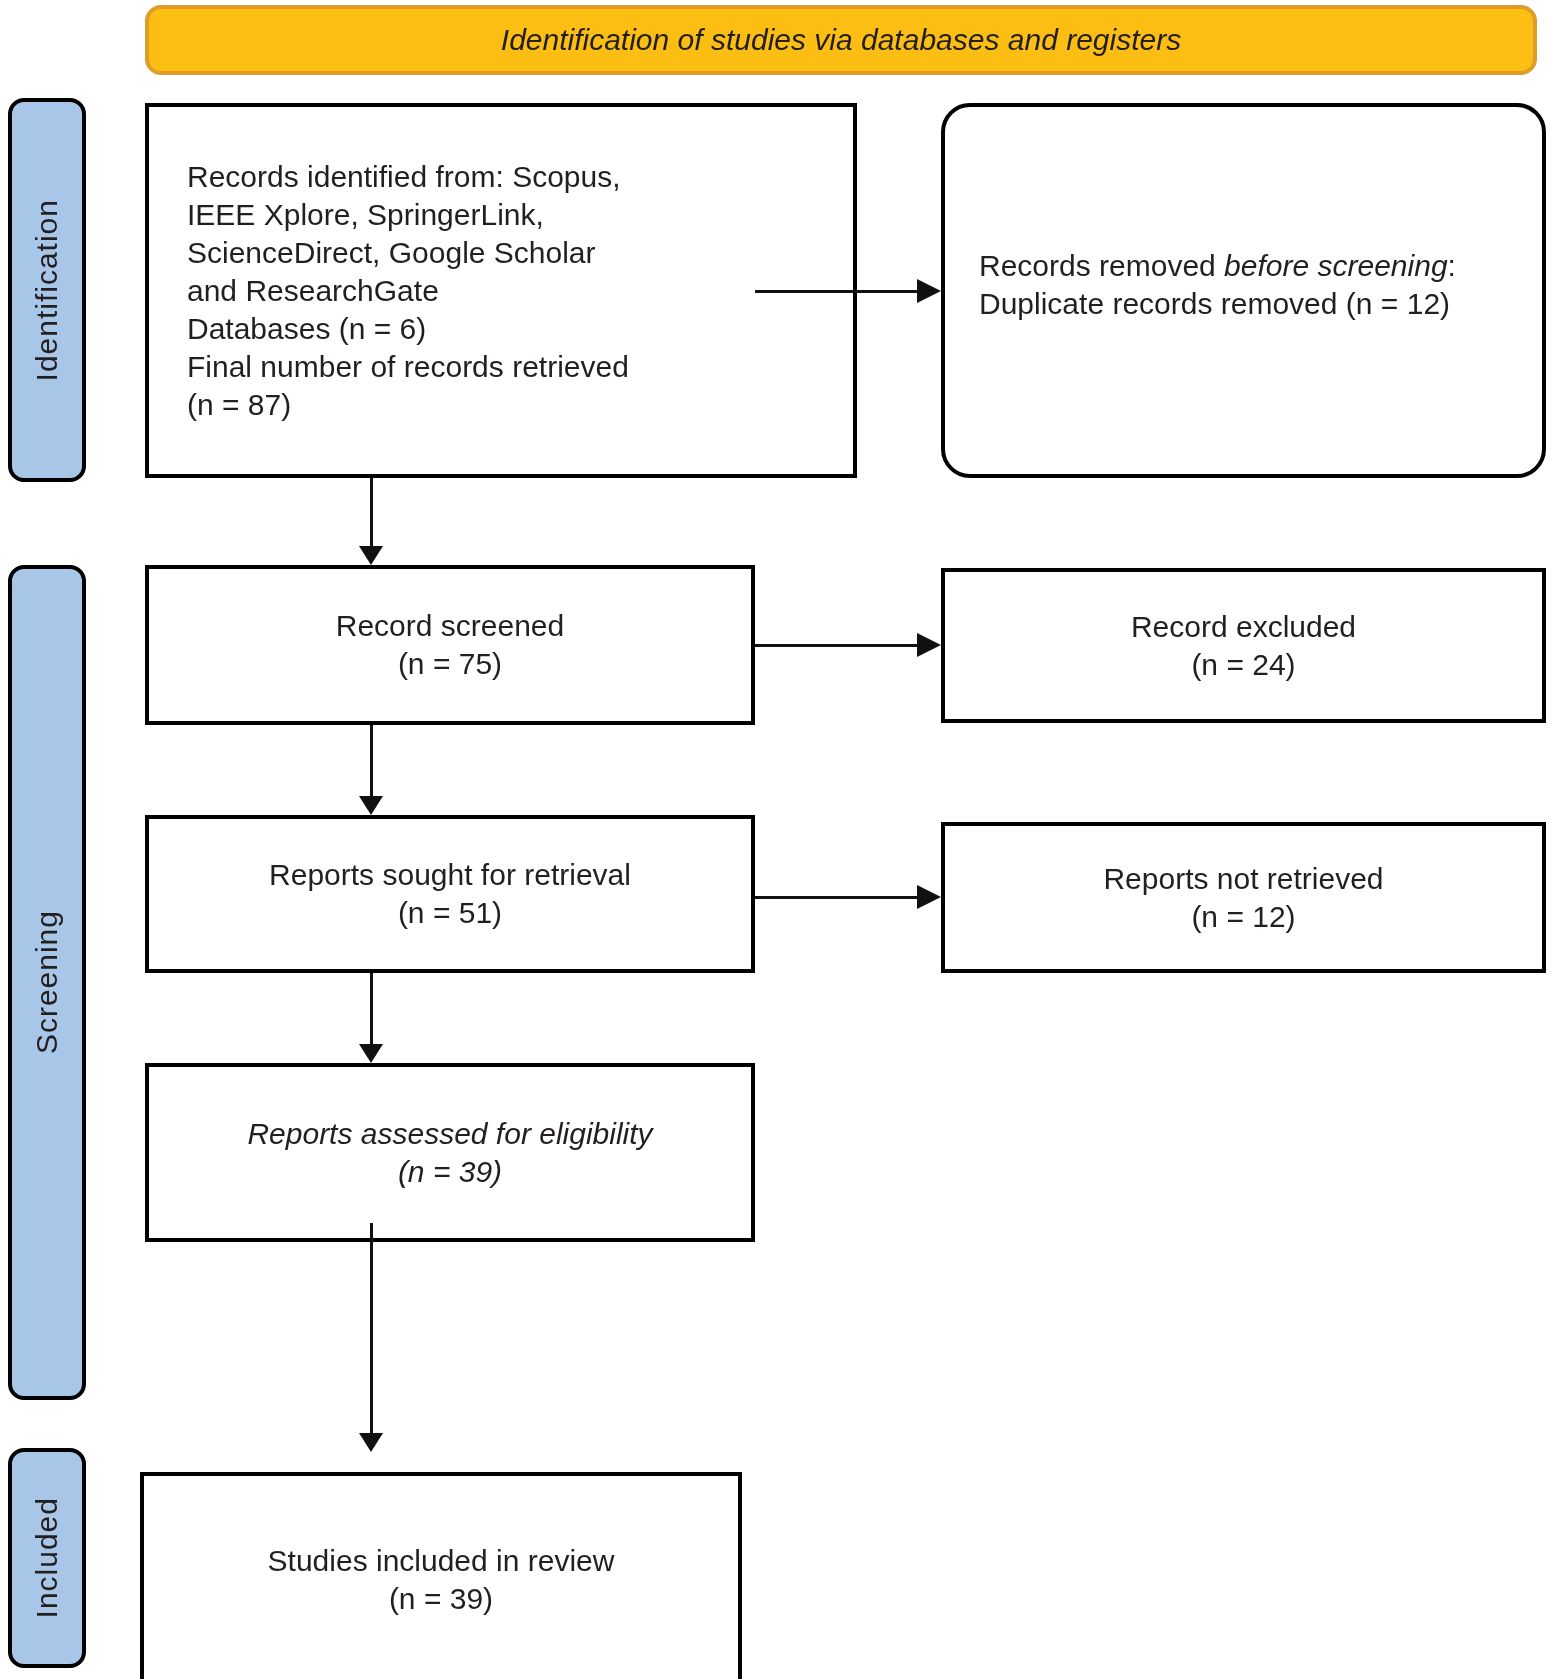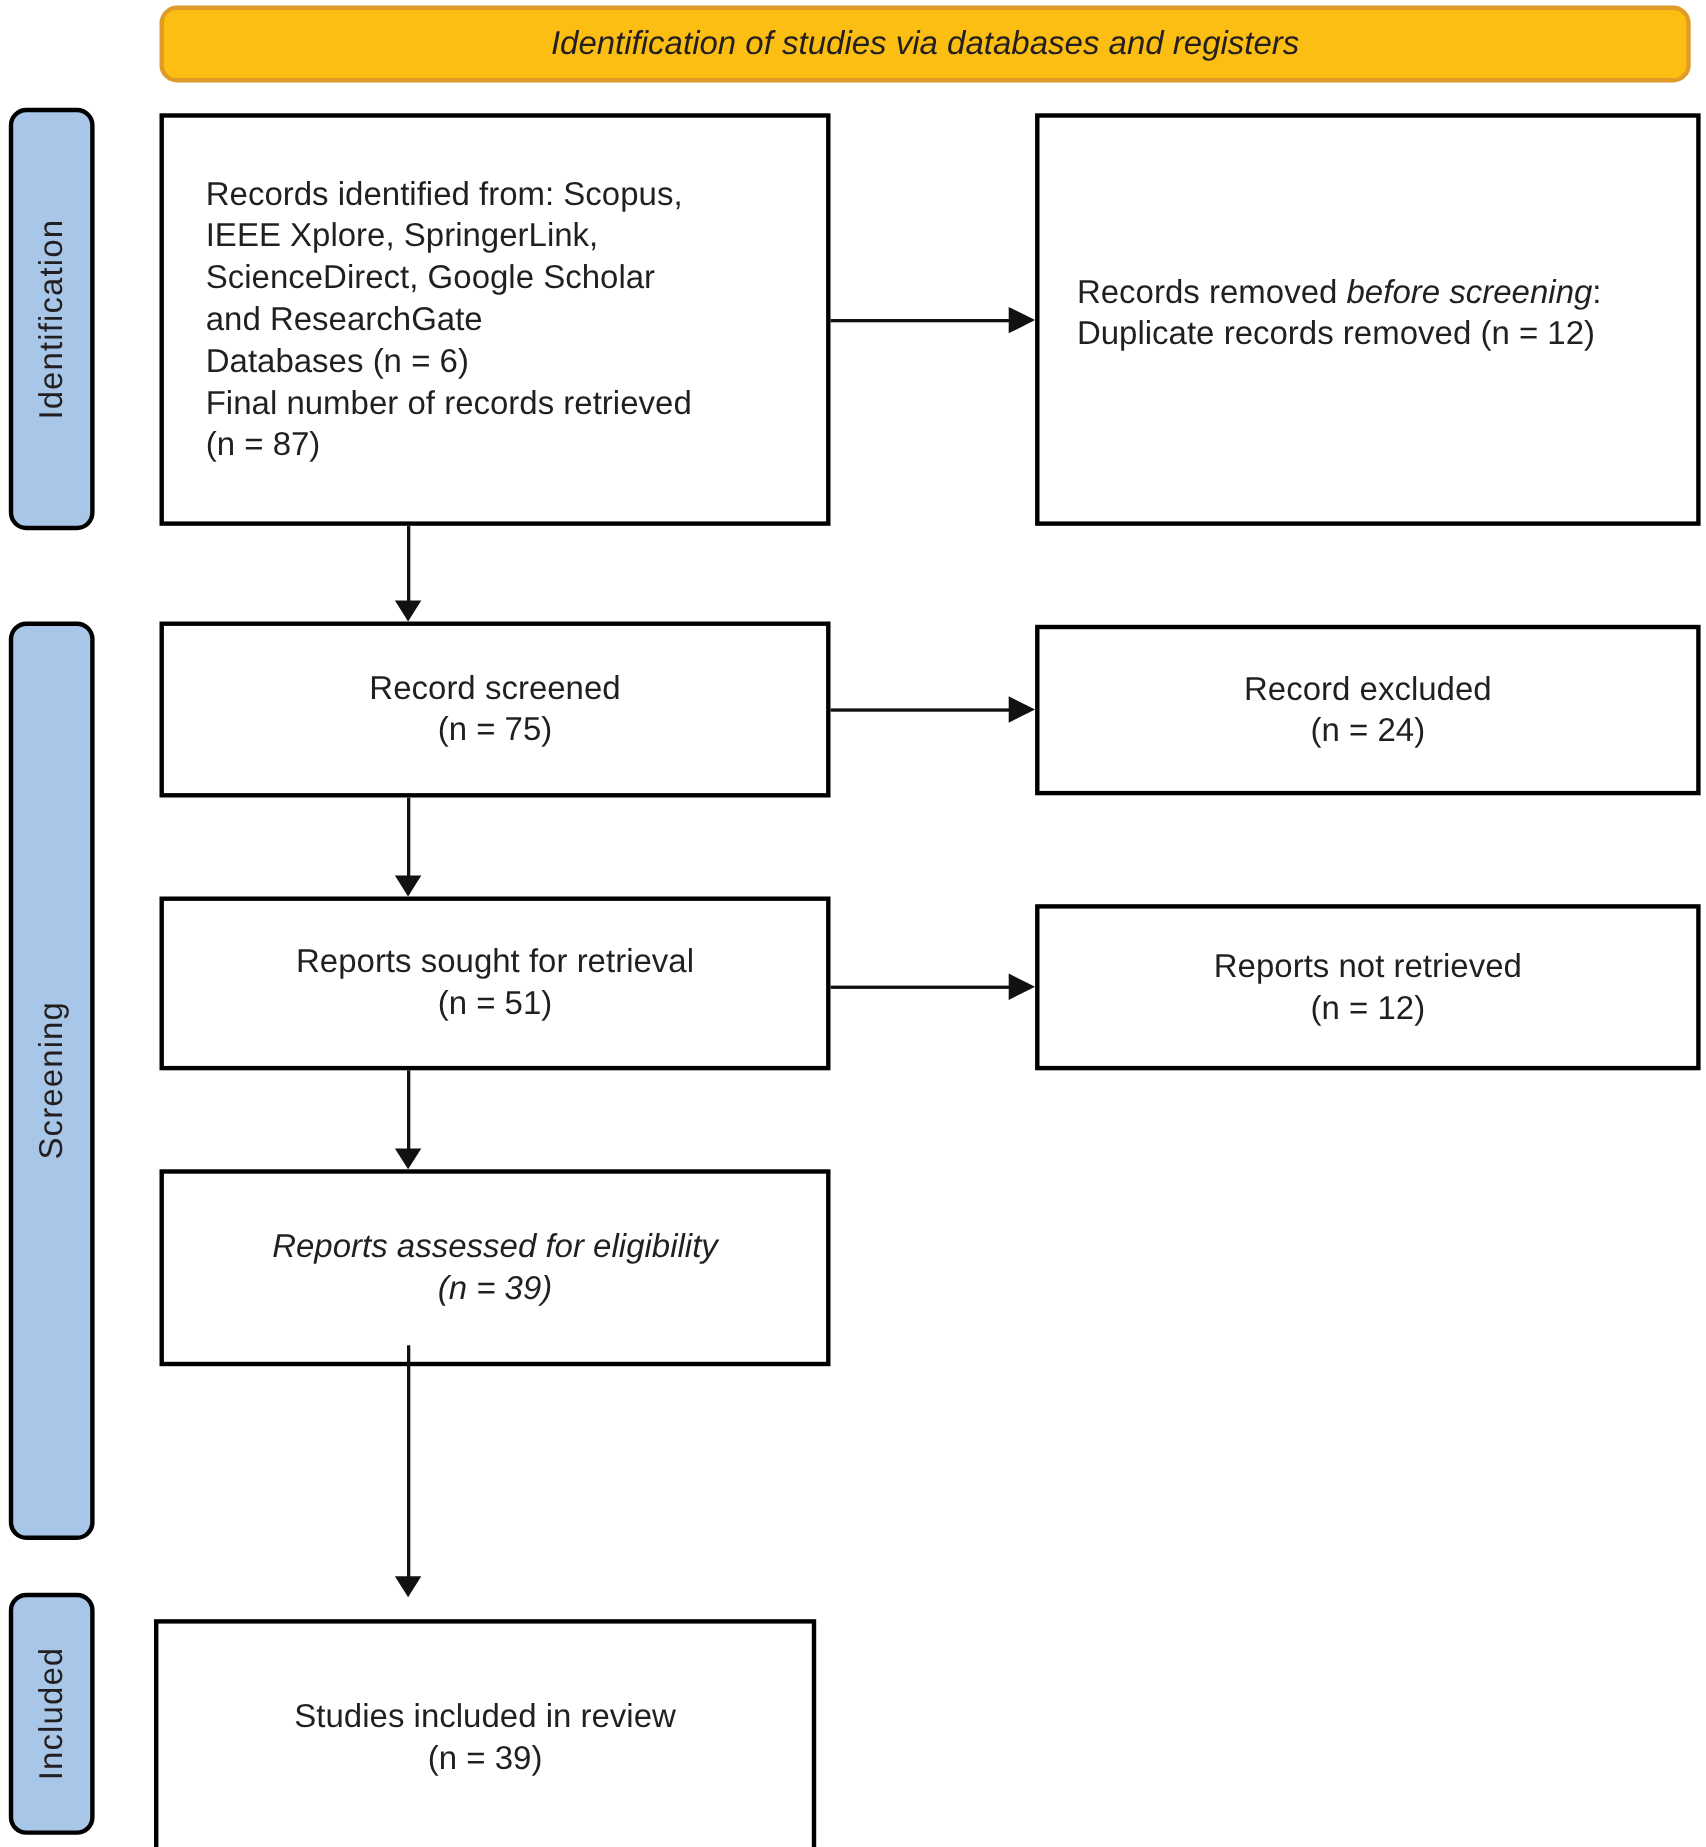--- a/index.html
+++ b/index.html
@@ -50,22 +50,22 @@
   .node{
     position:absolute;
     background:#ffffff;
     border:4px solid #000000;
     font-size:30px;
     line-height:38px;
     display:flex; flex-direction:column; justify-content:center;
   }
   .node.left-text{ align-items:flex-start; text-align:left; }
   .node.center-text{ align-items:center; text-align:right; }
-  .box-identified{ left:145px; top:103px; width:610px; height:375px; padding:10px 20px 10px 38px; }
-  .box-removed{ left:941px; top:103px; width:605px; height:375px; padding:10px 16px 22px 34px; }
+  .box-identified{ left:145px; top:103px; width:712px; height:375px; padding:10px 20px 10px 38px; }
+  .box-removed{ left:941px; top:103px; width:605px; height:375px; padding:10px 16px 22px 34px;border-radius:29px; }
   .box-screened{ left:145px; top:565px; width:610px; height:160px; }
   .box-excluded{ left:941px; top:568px; width:605px; height:155px; }
   .box-sought{ left:145px; top:815px; width:610px; height:158px; }
   .box-notretrieved{ left:941px; top:822px; width:605px; height:151px; }
   .box-assessed{ left:145px; top:1063px; width:610px; height:179px;font-style:italic; }
   .box-included{ left:140px; top:1452px; width:602px; height:216px;margin-top:20px; }
   .pre-line{ white-space:pre-line; }
   .italic{ font-style:italic; }
   .vline{
     position:absolute; width:3px; background:var(--line-color);

